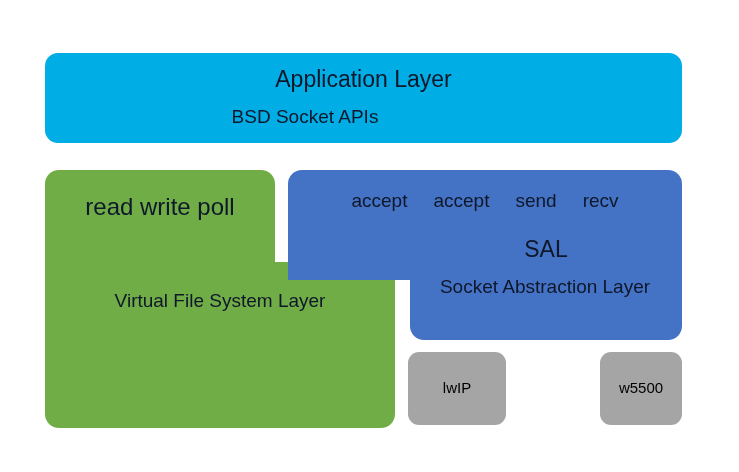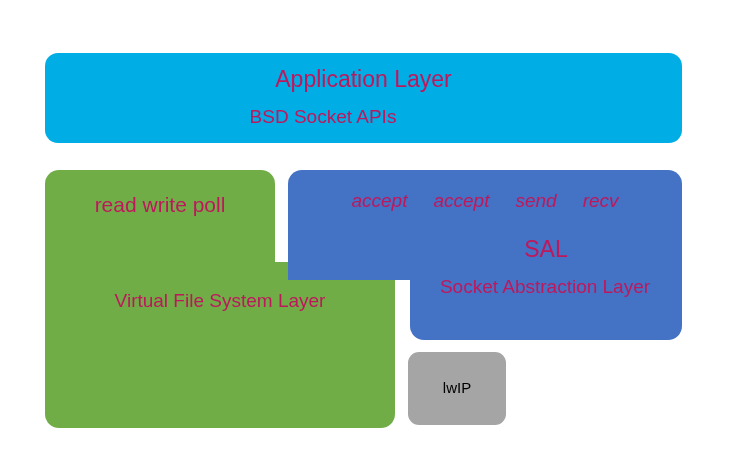--- a/index.html
+++ b/index.html
@@ -16,21 +16,21 @@
   #stage {
     position: relative;
     width: 739px;
     height: 472px;
     background: #ffffff;
   }
 
   
   .blk-text {
     position: absolute;
-    color: #be185d;
+    color: #0f172a;
     text-align: center;
     line-height: 1.18;
     white-space: nowrap;
     pointer-events: none;
   }
 
   
   #app-layer {
     position: absolute;
     left: 45px;
@@ -40,21 +40,21 @@
     background: #00ADE4;
     border-radius: 13px;
   }
   #app-layer-title {
     left: 45px;
     top: 66px;
     width: 637px;
     font-size: 23px;
   }
   #app-layer-sub {
-    left: 61px;
+    left: 43px;
     top: 106px;
     width: 524px;
     font-size: 19px;
   }
 
   
   .green { background: #70AD47; position: absolute; }
   #dfs-top {               
     left: 45px;  top: 170px;
     width: 230px; height: 110px;
@@ -68,21 +68,21 @@
   #dfs-join {              
     left: 45px;  top: 256px;
     width: 230px; height: 16px;
     border-radius: 0;
   }
 
   #dfs-ops {
     left: 45px;
     top: 193px;
     width: 230px;
-    font-size: 21px;
+    font-size: 24px;
   }
   #dfs-title {
     left: 45px;
     top: 277px;
     width: 350px;
     font-size: 23px;
   }
   #dfs-sub {
     left: 45px;
     top: 290px;
@@ -107,21 +107,21 @@
     width: 272px; height: 16px;
     border-radius: 0;
   }
 
   #sal-ops {
     left: 288px;
     top: 190px;
     width: 394px;
     font-size: 19px;
   }
-  #sal-ops span { display: inline-block; font-style: italic; }
+  #sal-ops span { display: inline-block; }
   #sal-title {
     left: 410px;
     top: 236px;
     width: 272px;
     font-size: 23px;
   }
   #sal-sub {
     left: 404px;
     top: 276px;
     width: 282px;
@@ -174,14 +174,19 @@
   </div>
 
   <div class="blk-text" id="sal-title">SAL</div>
   <div class="blk-text" id="sal-sub">Socket Abstraction Layer</div>
 
   <div class="gray-box" id="gray-0">
     <div>
       <div>lwIP</div>
     </div>
   </div>
+  <div class="gray-box" id="gray-2">
+    <div>
+      <div>w5500</div>
+    </div>
+  </div>
 
 </div>
 
 </body></html>

